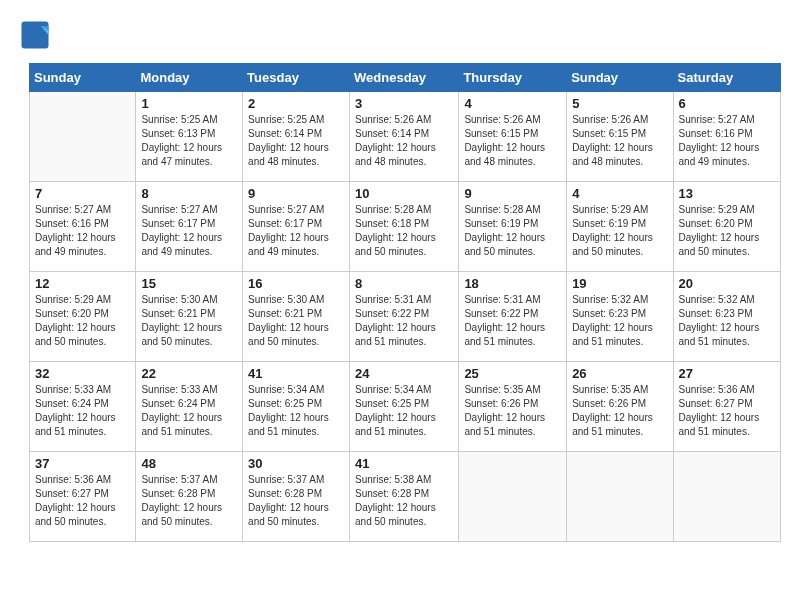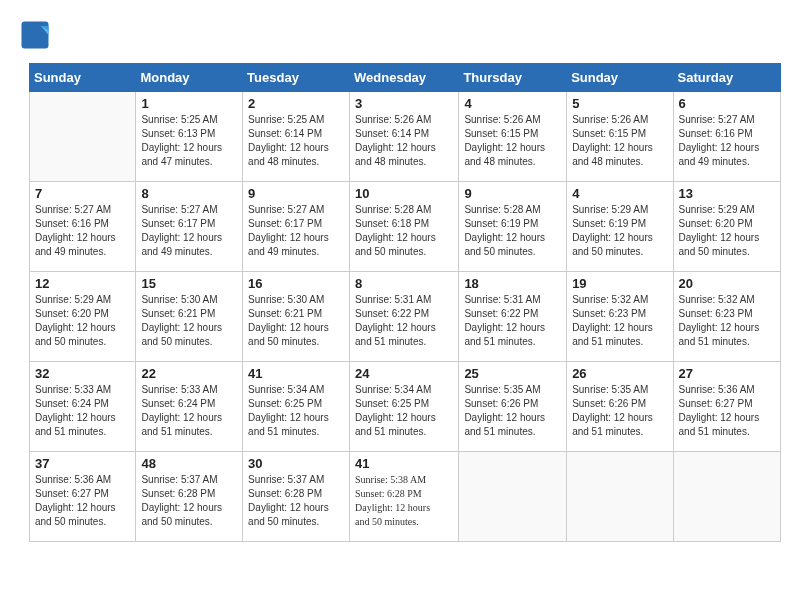--- a/index.html
+++ b/index.html
@@ -334,21 +334,21 @@
         </td>
         <td>
           <div class="day-number">30</div>
           <div class="day-info" style="white-space: pre-line;">Sunrise: 5:37 AM
 Sunset: 6:28 PM
 Daylight: 12 hours
 and 50 minutes.</div>
         </td>
         <td>
           <div class="day-number">41</div>
-          <div class="day-info" style="white-space: pre-line; font-family: Liberation Serif, serif;">Sunrise: 5:38 AM
+          <div class="day-info" style="white-space: pre-line;">Sunrise: 5:38 AM
 Sunset: 6:28 PM
 Daylight: 12 hours
 and 50 minutes.</div>
         </td>
         <td class="empty-cell"></td>
         <td class="empty-cell"></td>
         <td class="empty-cell"></td>
       </tr>
     </tbody>
 </table>

